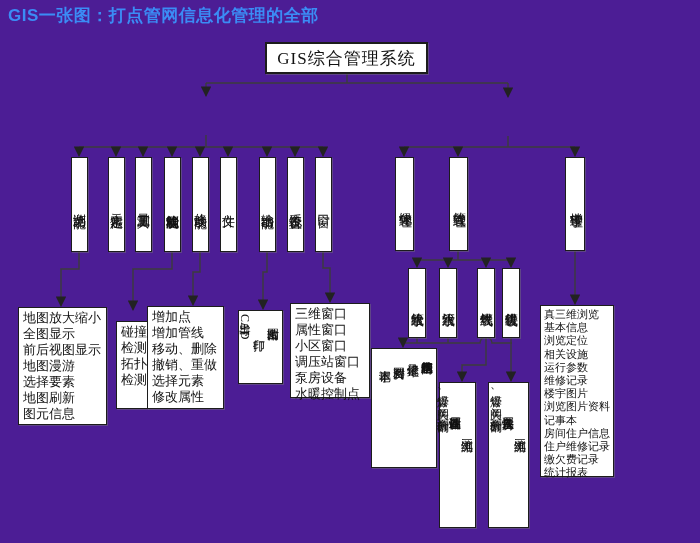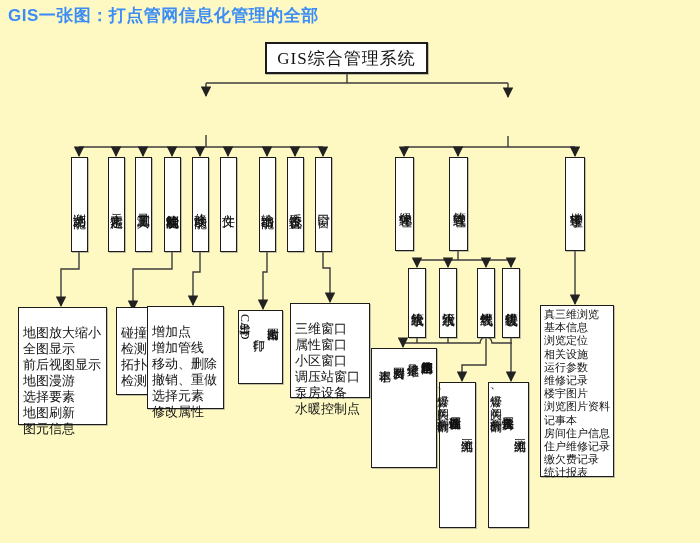--- a/index.html
+++ b/index.html
@@ -1,17 +1,17 @@
 <!DOCTYPE html>
 <html><head>
 <meta charset="utf-8">
 <style>
   html,body{margin:0;padding:0;background:#ffffff;}
   .canvas{
-    position:relative;width:700px;height:543px;background:#fef9c3;overflow:hidden;
+    position:relative;width:700px;height:543px;background:#4c1d95;overflow:hidden;
     font-family:"Liberation Serif","DejaVu Serif",serif;color:#111;
   }
   .title{
     position:absolute;left:8px;top:4px;
     font-family:"Liberation Sans","DejaVu Sans",sans-serif;
     font-weight:bold;font-size:17px;letter-spacing:0.5px;color:#3B8CF5;white-space:nowrap;
   }
   svg.wires{position:absolute;left:0;top:0;width:700px;height:543px;}
   .box{
     position:absolute;box-sizing:border-box;background:#fff;
@@ -19,21 +19,21 @@
   }
   
   .hnode{display:flex;align-items:center;justify-content:center;font-size:16px;letter-spacing:1px;white-space:nowrap;}
   .root{font-size:17px;}
   
   .vnode{
     writing-mode:vertical-rl;text-orientation:upright;
     text-align:center;font-size:13px;line-height:15px;letter-spacing:1px;
   }
   
-  .hleaf{font-size:13px;line-height:16px;padding:17px 4px;}
+  .hleaf{font-size:13px;line-height:16px;padding:2px 4px;}
   .hleaf .ln{white-space:nowrap;}
   .hleaf-tall{font-size:11px;line-height:13.2px;padding:2px 3px;}
   
   .vleaf{writing-mode:vertical-rl;text-orientation:mixed;font-size:12px;padding:3px 2px;}
   .vleaf .ln{line-height:14px;white-space:nowrap;}
   .vleaf-output .ln:nth-child(1){margin-top:5px;}
   .vleaf-output .ln:nth-child(2){margin-top:16px;}
   .vleaf-valve .ln:nth-child(2){margin-top:3px;}
   .vleaf-valve .ln:nth-child(3){margin-top:6px;}
   .vleaf-valve .ln:nth-child(4){margin-top:9px;}
@@ -115,21 +115,21 @@
 
   <div class="box hleaf" style="left:18px;top:307px;width:89px;height:118px;">
       <div class="ln">地图放大缩小</div>
       <div class="ln">全图显示</div>
       <div class="ln">前后视图显示</div>
       <div class="ln">地图漫游</div>
       <div class="ln">选择要素</div>
       <div class="ln">地图刷新</div>
       <div class="ln">图元信息</div>
     </div>
-  <div class="box hleaf" style="left:116px;top:307px;width:32px;height:88px;">
+  <div class="box hleaf" style="left:116px;top:321px;width:32px;height:88px;">
       <div class="ln">碰撞</div>
       <div class="ln">检测</div>
       <div class="ln">拓扑</div>
       <div class="ln">检测</div>
     </div>
   <div class="box hleaf" style="left:147px;top:306px;width:77px;height:103px;">
       <div class="ln">增加点</div>
       <div class="ln">增加管线</div>
       <div class="ln">移动、删除</div>
       <div class="ln">撤销、重做</div>

